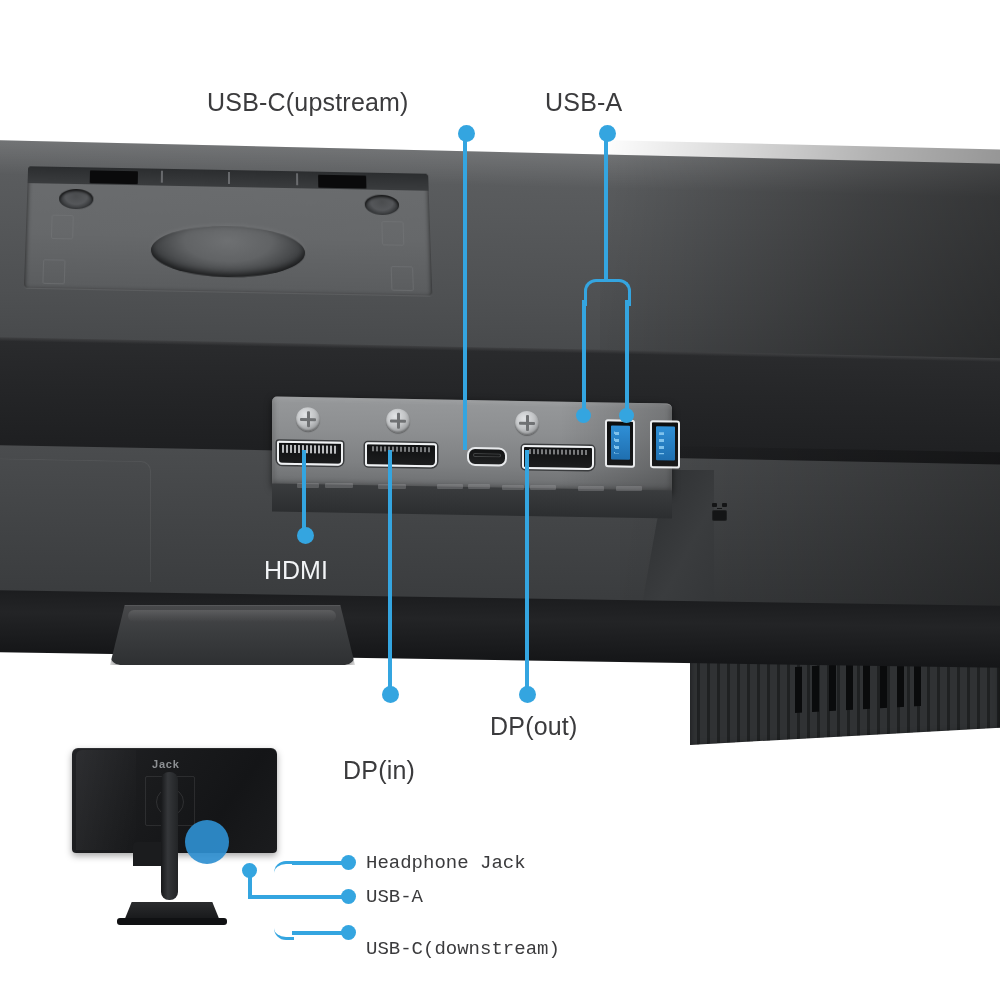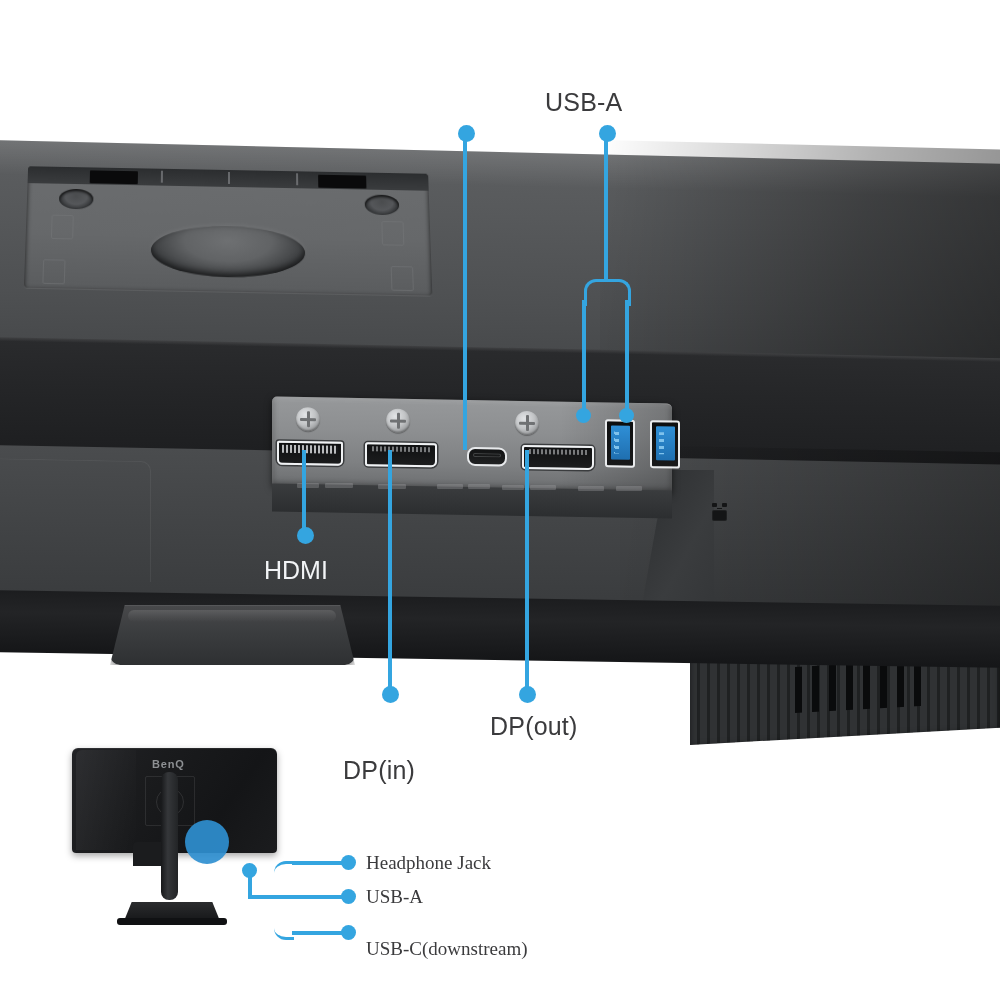--- a/index.html
+++ b/index.html
@@ -270,21 +270,21 @@
   .lbl{
     position:absolute;color:#3b3b3d;font-size:25px;letter-spacing:.2px;white-space:nowrap;
     font-family:"Liberation Sans", sans-serif;
   }
   .lbl-white{
     position:absolute;color:#f2f4f6;font-size:25px;white-space:nowrap;
     font-family:"Liberation Sans", sans-serif;
   }
   .lbl-sm{
     position:absolute;color:#3b3b3d;font-size:19px;white-space:nowrap;
-    font-family:Liberation Serif, serif;
+    font-family:Liberation Mono, monospace;
   }
 
   
   .mini{position:absolute;left:60px;top:742px;width:250px;height:200px;}
   .mini-panel{
     position:absolute;left:12px;top:6px;width:205px;height:105px;
     background:linear-gradient(125deg,#222326 0%,#1a1b1d 35%,#141517 70%,#1b1c1e 100%);
     border-radius:6px 6px 4px 4px;
     box-shadow:0 3px 7px rgba(0,0,0,.35), inset 0 1px 0 rgba(255,255,255,.07);
   }
@@ -413,20 +413,21 @@
     <div class="silk" style="left:578px;top:346px;width:26px;"></div>
     <div class="silk" style="left:616px;top:346px;width:26px;"></div>
 
     <div class="rail"></div>
     <div class="neck"></div>
     <div class="neck-hi"></div>
   </div>
 
   <div class="cdot" style="left:458px;top:125px;"></div>
   <div class="cline" style="left:463px;top:133px;width:4px;height:317px;"></div>
+  <div class="lbl" style="left:207px;top:88px;">USB-C(upstream)</div>
 
   <div class="cdot" style="left:599px;top:125px;"></div>
   <div class="cline" style="left:604px;top:133px;width:4px;height:148px;"></div>
   <div class="bracket" style="left:584px;top:279px;width:41px;height:24px;"></div>
   <div class="cline" style="left:582px;top:300px;width:3.5px;height:115px;"></div>
   <div class="cline" style="left:625px;top:300px;width:3.5px;height:115px;"></div>
   <div class="cdot-sm" style="left:576px;top:408px;"></div>
   <div class="cdot-sm" style="left:619px;top:408px;"></div>
   <div class="lbl" style="left:545px;top:88px;">USB-A</div>
 
@@ -438,21 +439,21 @@
   <div class="cdot" style="left:382px;top:686px;"></div>
   <div class="lbl" style="left:343px;top:712px;margin-top:44px;">DP(in)</div>
 
   <div class="cline" style="left:525px;top:450px;width:4px;height:243px;"></div>
   <div class="cdot" style="left:519px;top:686px;"></div>
   <div class="lbl" style="left:490px;top:712px;">DP(out)</div>
 
   <div class="mini">
     <div class="mini-panel"></div>
     <div class="mini-sheen"></div>
-    <div class="mini-logo">BenQ</div>
+    <div class="mini-logo">Jack</div>
     <div class="mini-vesa"></div>
     <div class="mini-vesa-c"></div>
     <div class="mini-bump"></div>
     <div class="mini-blue"></div>
     <div class="mini-col"></div>
     <div class="mini-base"></div>
     <div class="mini-foot"></div>
   </div>
 
   <div class="cdot-sm" style="left:242px;top:863px;"></div>

